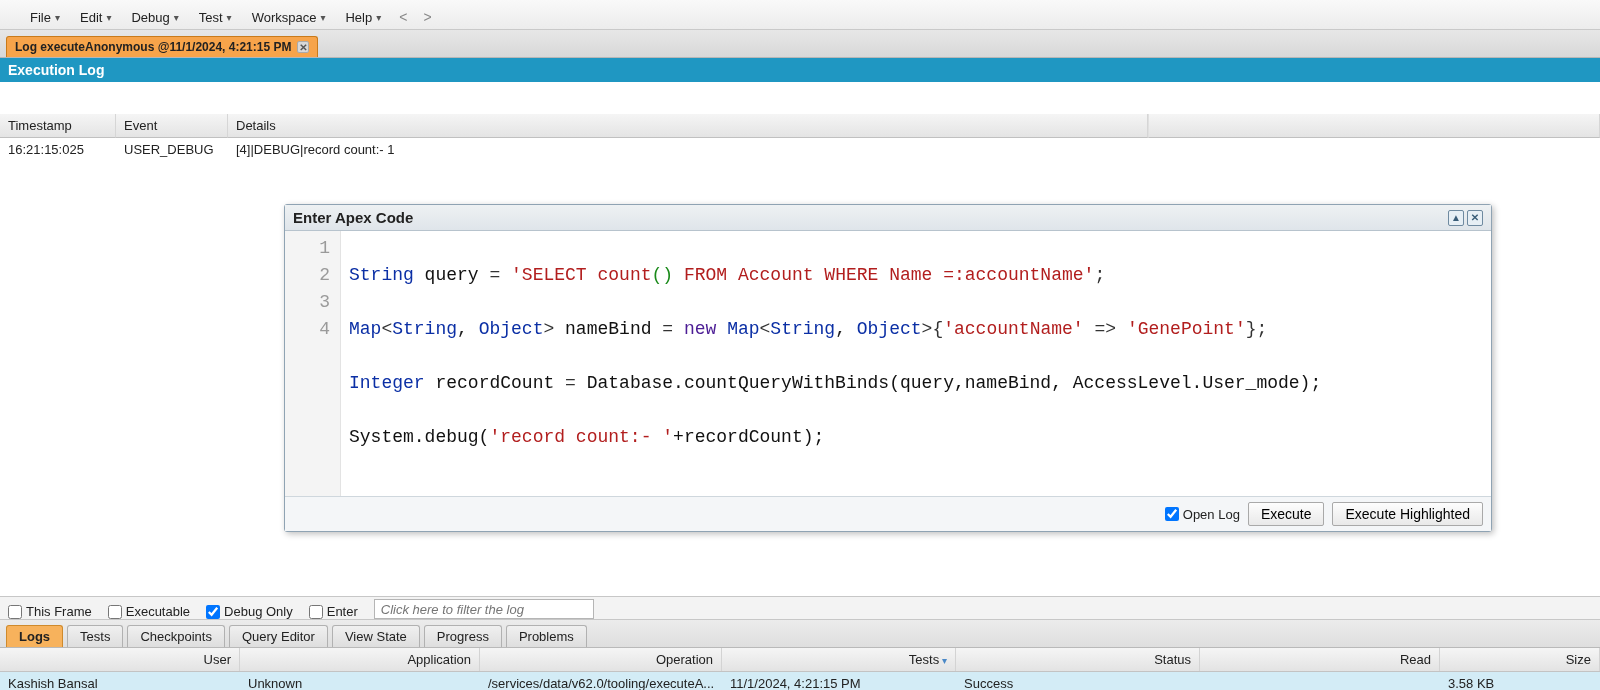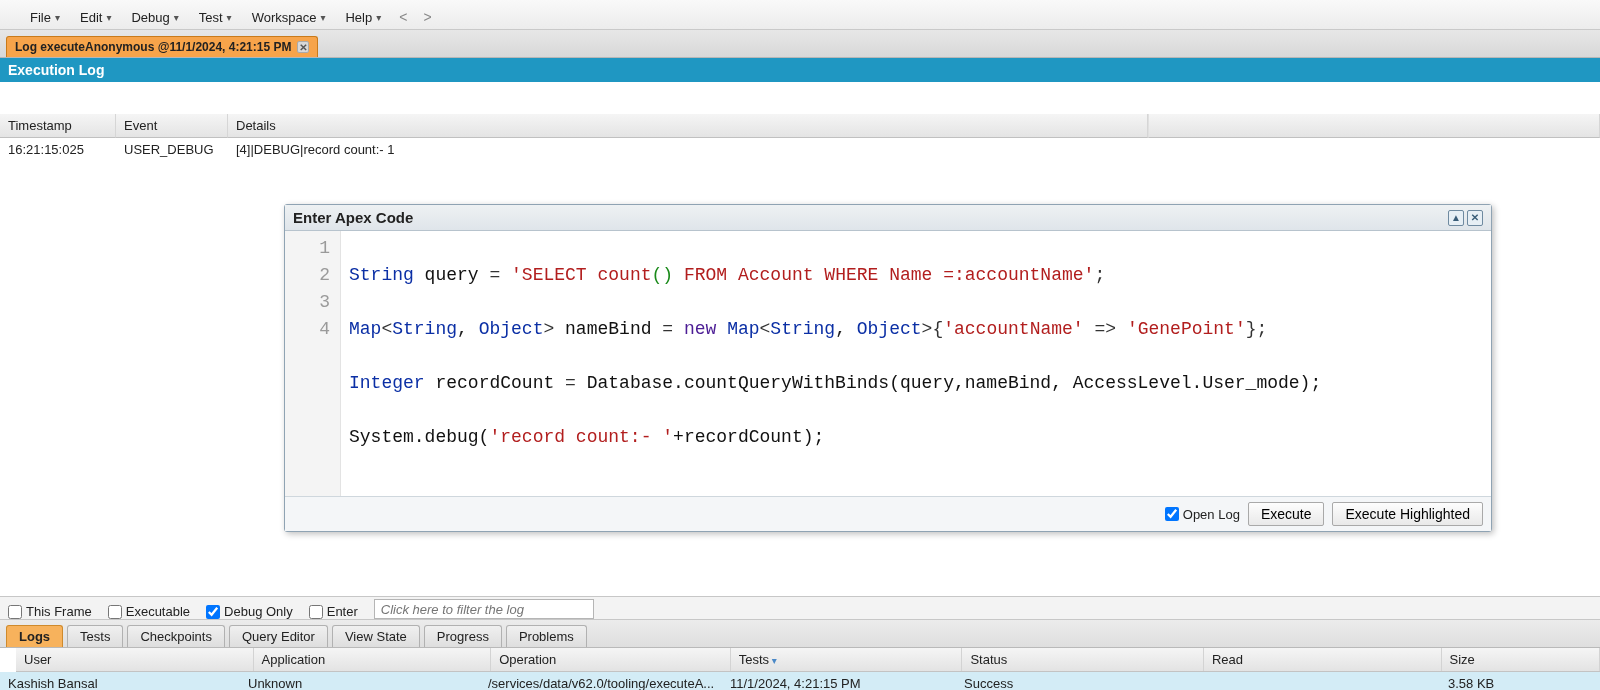--- a/index.html
+++ b/index.html
@@ -106,26 +106,27 @@
     padding: 3px 12px;
     font-size: 13px;
     background: linear-gradient(#f0f0f0,#dedede);
   }
   .tab2.active {
     background: #f7b25c;
     border-color:#cf8a2c;
     font-weight: bold;
   }
   .grid-head {
-    position:absolute; left:16px; right:0; top:590px;
+    position:absolute; left:0; right:0; top:590px;
     height: 24px;
     display:flex;
     background: linear-gradient(#f5f5f5,#e3e3e3);
     border-bottom:1px solid #c3c3c3;
     font-size: 13px;
+    text-align: right;
   }
   .grid-head > div {
     padding:4px 8px;
     border-right:1px solid #d3d3d3;
   }
   .grid-row {
     position:absolute; left:0; right:0; top:614px;
     height: 24px;
     display:flex;
     background: #d3ecf6;

